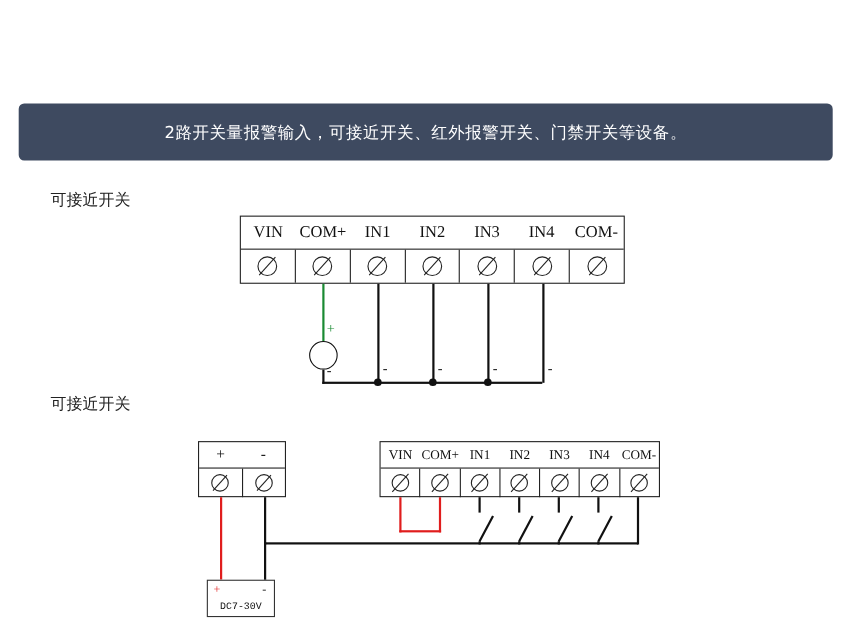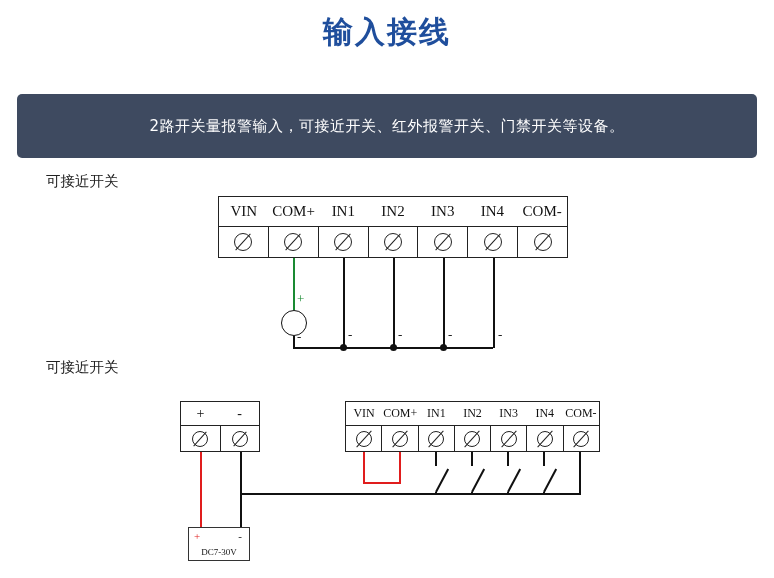--- a/index.html
+++ b/index.html
@@ -31,21 +31,21 @@
     letter-spacing: 2px;
     color: #1f4e9c;
     font-family: "DejaVu Sans", sans-serif;
   }
   
   .banner {
     position: absolute;
     top: 94px;
     left: 17px;
     width: 740px;
-    height: 64px;
+    height: 52px;
     background: #3e4a60;
     border-radius: 5px;
     display: flex;
     align-items: center;
     justify-content: center;
   }
   .banner-text {
     color: #ffffff;
     font-size: 15px;
     letter-spacing: 0.5px;
@@ -203,29 +203,28 @@
     font-family: "Liberation Serif", serif;
   }
   .dc-label {
     position: absolute;
     bottom: 3px;
     left: 0;
     width: 100%;
     text-align: center;
     font-size: 9px;
     color: #111;
-    font-family: Liberation Serif, serif;
+    font-family: Liberation Mono, monospace;
   }
 </style>
 </head>
 <body>
 
 <div class="page">
 
-  <div class="title">输入接线</div>
 
   <div class="banner">
     <span class="banner-text">2路开关量报警输入，可接近开关、红外报警开关、门禁开关等设备。</span>
   </div>
 
   <div class="caption" id="cap-powered">可接近开关</div>
 
   <div class="term-block" style="left:218px; top:196px; width:350px; height:62px;">
     <div class="term-labels">
       <div class="cell">VIN</div>

